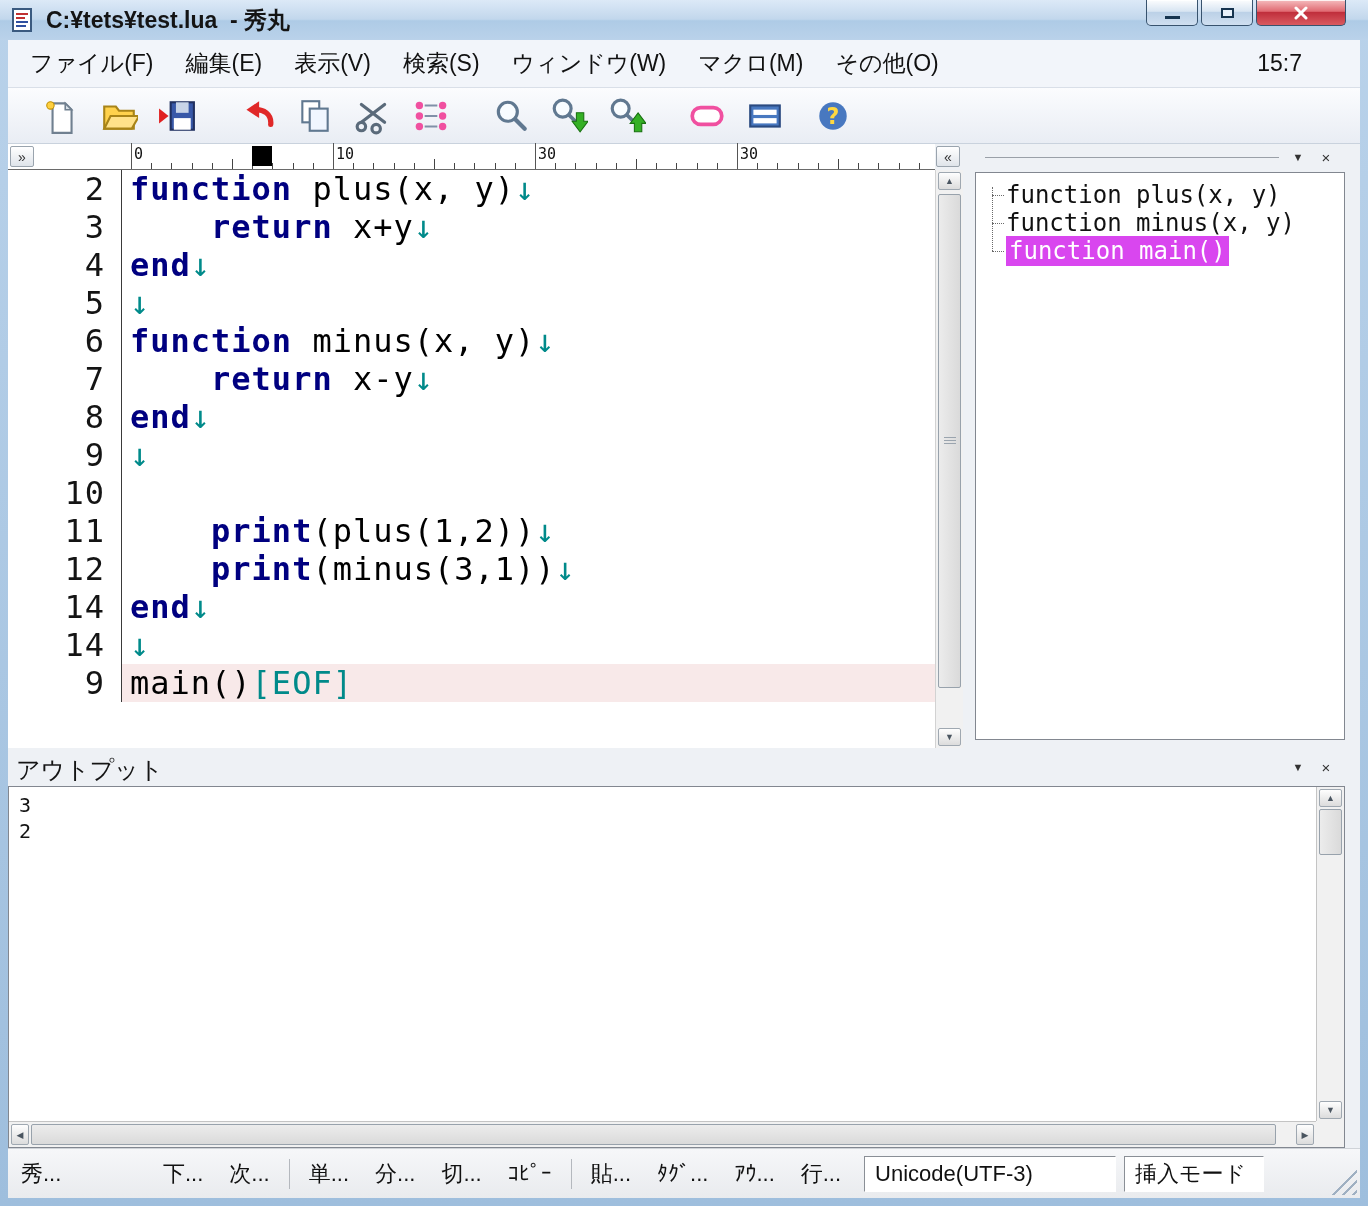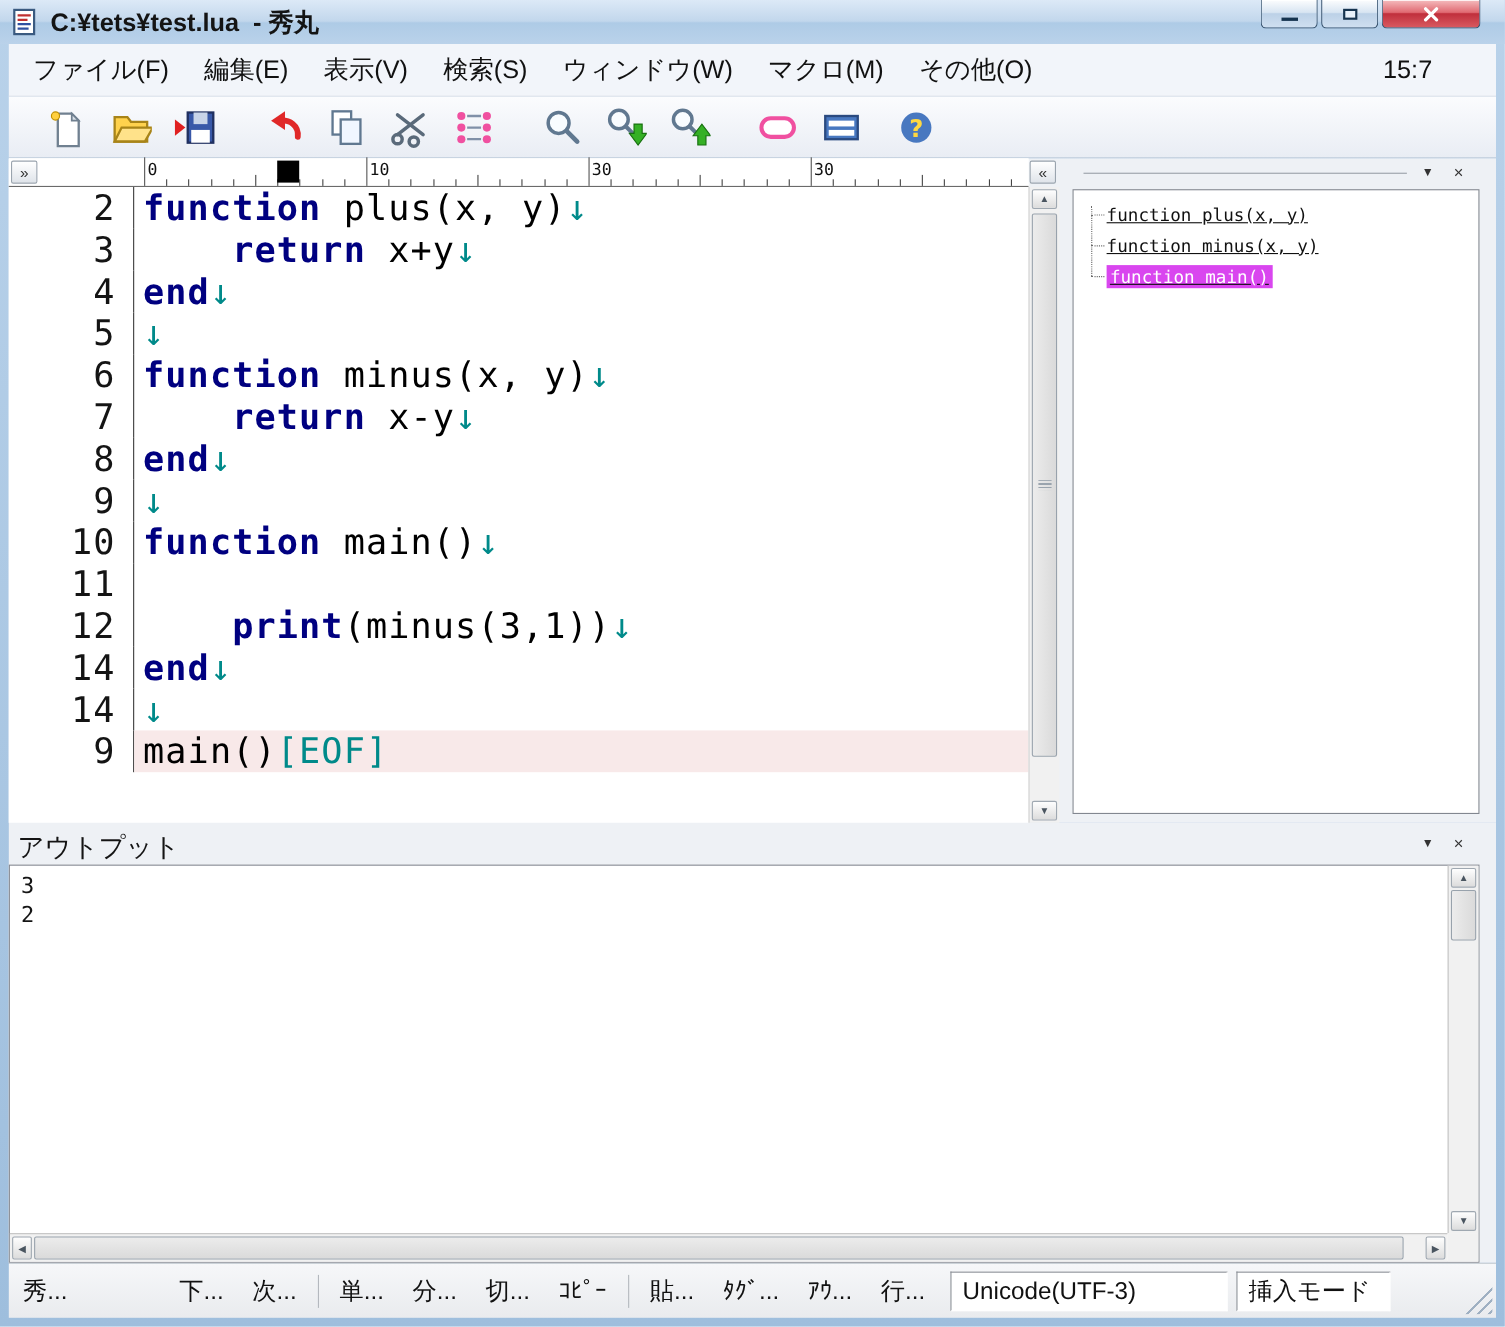--- a/index.html
+++ b/index.html
@@ -104,21 +104,21 @@
 
   
   .outline { position:absolute; left:967px; width:370px; top:0; height:604px; }
   .outline-header { position:absolute; left:0; right:0; top:0; height:28px; }
   .handle-line { position:absolute; left:10px; right:66px; top:13px; border-top:1px solid #9aa0a8; }
   .panel-btn { position:absolute; top:3px; width:22px; height:20px; font-size:11px; color:#333;
                display:flex; align-items:center; justify-content:center; }
   .panel-btn.menu  { right:36px; }
   .panel-btn.close { right:8px; font-size:15px; }
   .outline-box { position:absolute; left:0; right:0; top:28px; bottom:8px; background:#fff; border:1px solid #828790; }
-  .tree { position:relative; padding:8px 0 0 10px; font-family:"DejaVu Sans Mono", monospace; font-size:16px; color:#111;text-decoration:underline; }
+  .tree { position:relative; padding:8px 0 0 10px; font-family:"DejaVu Sans Mono", monospace; font-size:24px; color:#111; }
   .tree::before { content:""; position:absolute; left:16px; top:14px; height:64px; border-left:1px dotted #6a6a6a; }
   .tree-row { height:28px; display:flex; align-items:center; padding-left:6px; }
   .tree-row::before { content:""; flex:none; width:12px; border-top:1px dotted #6a6a6a; margin-right:2px; }
   .tree-label { white-space:pre; }
   .tree-label.selected { background:#d946ef; color:#fff; padding:1px 3px; }
 
   
   .output { position:absolute; left:8px; right:8px; top:748px; height:400px; background:#eef1f5; }
   .output-header { position:absolute; left:0; right:0; top:0; height:36px; }
   .output-title { position:absolute; left:8px; top:6px; font-size:24px; color:#141414; }
@@ -367,24 +367,24 @@
         <div class="code-row">
           <span class="line-num">8</span>
           <span class="code-cell"><span class="seg-keyword">end</span><span class="nl">↓</span></span>
         </div>
         <div class="code-row">
           <span class="line-num">9</span>
           <span class="code-cell"><span class="nl">↓</span></span>
         </div>
         <div class="code-row">
           <span class="line-num">10</span>
-          <span class="code-cell"><span class="seg-keyword">function</span><span class="seg-normal"> main()</span><span class="nl">↓</span></span>
         </div>
         <div class="code-row">
           <span class="line-num">11</span>
+          <span class="code-cell"><span class="seg-normal">    </span><span class="seg-keyword">print</span><span class="seg-normal">(plus(1,2))</span><span class="nl">↓</span></span>
         </div>
         <div class="code-row">
           <span class="line-num">12</span>
           <span class="code-cell"><span class="seg-normal">    </span><span class="seg-keyword">print</span><span class="seg-normal">(minus(3,1))</span><span class="nl">↓</span></span>
         </div>
         <div class="code-row">
           <span class="line-num">14</span>
           <span class="code-cell"><span class="seg-keyword">end</span><span class="nl">↓</span></span>
         </div>
         <div class="code-row">

